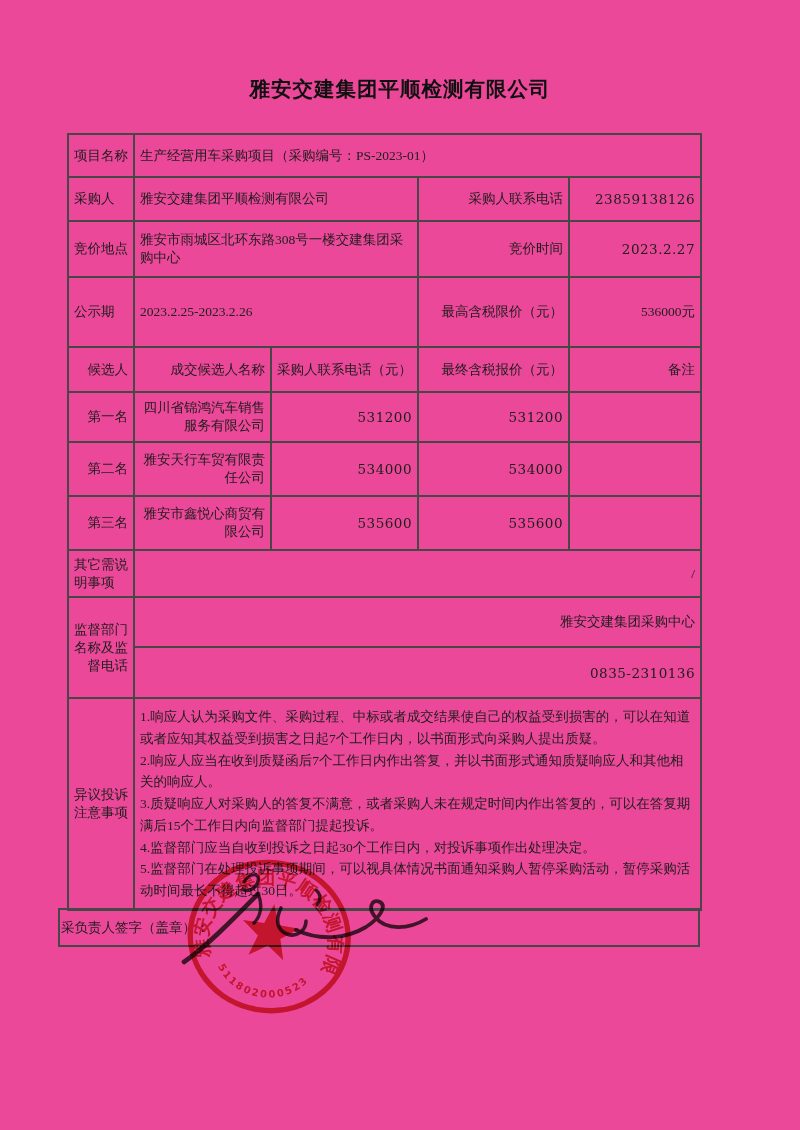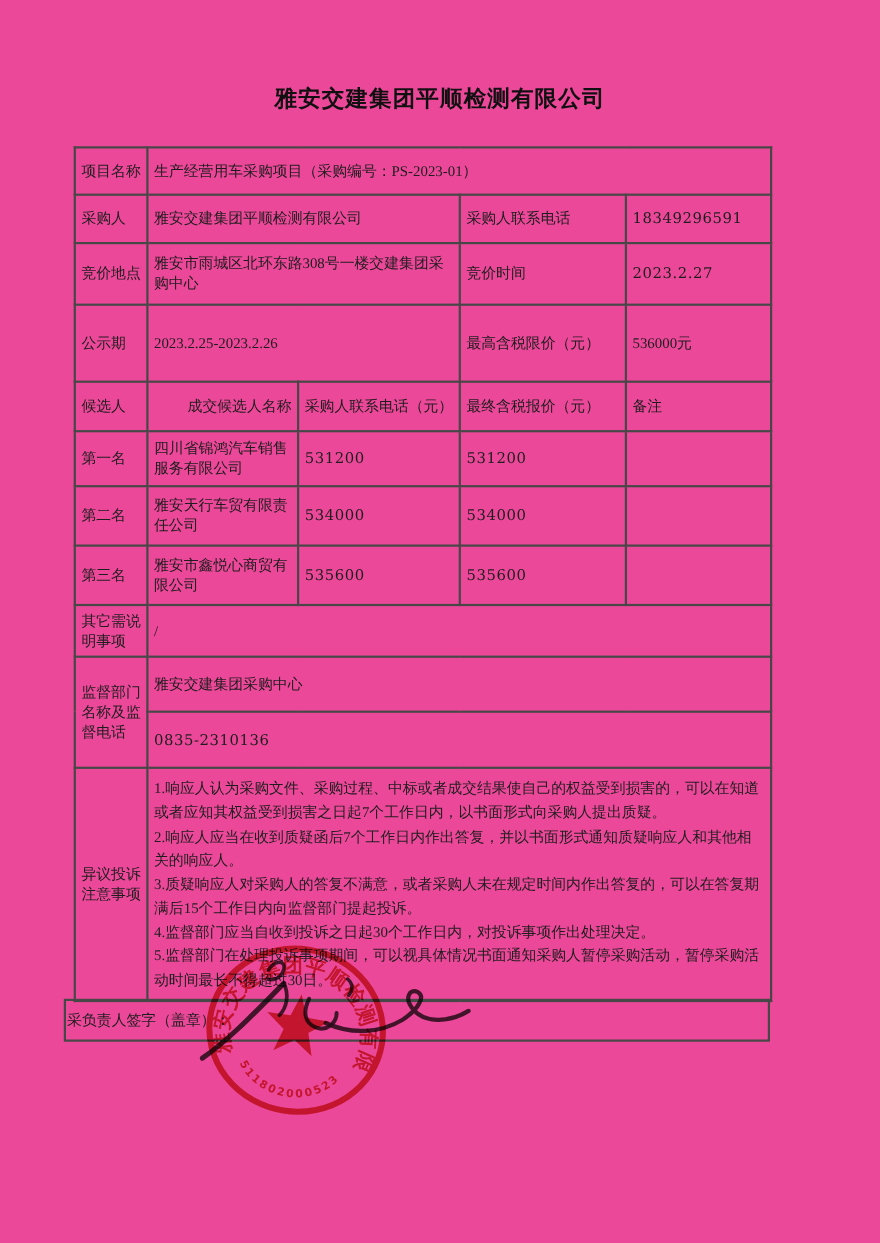--- a/index.html
+++ b/index.html
@@ -9,21 +9,21 @@
 
   .title{position:absolute;top:74px;left:0;width:100%;text-align:center;
          font-family:"DejaVu Sans","Liberation Sans",sans-serif;
          font-weight:bold;font-size:20.5px;line-height:31px;color:#101010;letter-spacing:1px;}
 
   table.main{position:absolute;left:67px;top:133px;width:633px;
              border-collapse:collapse;table-layout:fixed;
              font-size:13.5px;color:var(--ink);}
   table.main td,table.main th{border:2px solid var(--line);padding:2px 5px;
              vertical-align:middle;font-weight:normal;overflow:hidden;}
-  .tc{text-align:left;margin-left:38px;}
+  .tc{text-align:right;margin-left:38px;}
   .tl{text-align:left;}
   .tr{text-align:right;padding-right:2px;border-radius:21px;}
   .num{font-family:"DejaVu Serif","Liberation Serif",serif;letter-spacing:0.5px;}
   .objection-cell{line-height:21.8px;padding:6px 9px;}
   .objection-cell div{margin:0;}
 
   .sig-row{position:absolute;left:58px;top:908px;width:642px;height:39px;
            border:2px solid var(--line);box-sizing:border-box;
            display:flex;align-items:center;font-size:13.5px;padding-left:1px;}
 
@@ -58,21 +58,21 @@
     </colgroup>
     <tbody>
       <tr style="height:43px">
         <td class="tc">项目名称</td>
         <td class="tl" colspan="4">生产经营用车采购项目（采购编号：PS-2023-01）</td>
       </tr>
       <tr style="height:44px">
         <td class="tl">采购人</td>
         <td class="tl" colspan="2">雅安交建集团平顺检测有限公司</td>
         <td class="tc">采购人联系电话</td>
-        <td class="tc num">18349296591</td>
+        <td class="tc num">23859138126</td>
       </tr>
       <tr style="height:56px">
         <td class="tl">竞价地点</td>
         <td class="tl" colspan="2">雅安市雨城区北环东路308号一楼交建集团采购中心</td>
         <td class="tc">竞价时间</td>
         <td class="tc num">2023.2.27</td>
       </tr>
       <tr style="height:70px">
         <td class="tl">公示期</td>
         <td class="tl" colspan="2">2023.2.25-2023.2.26</td>

